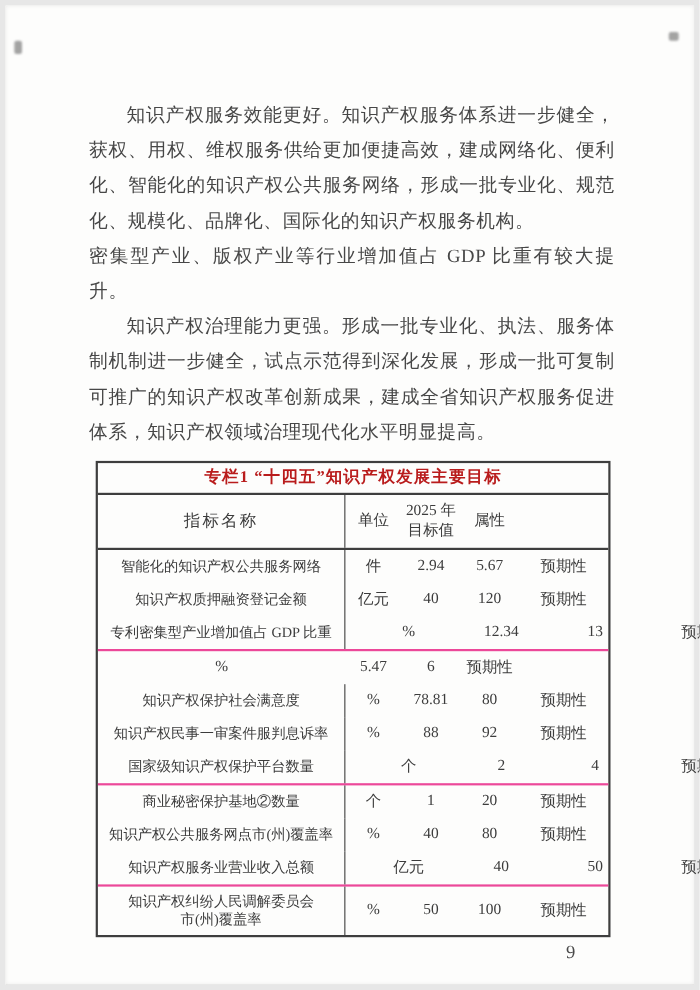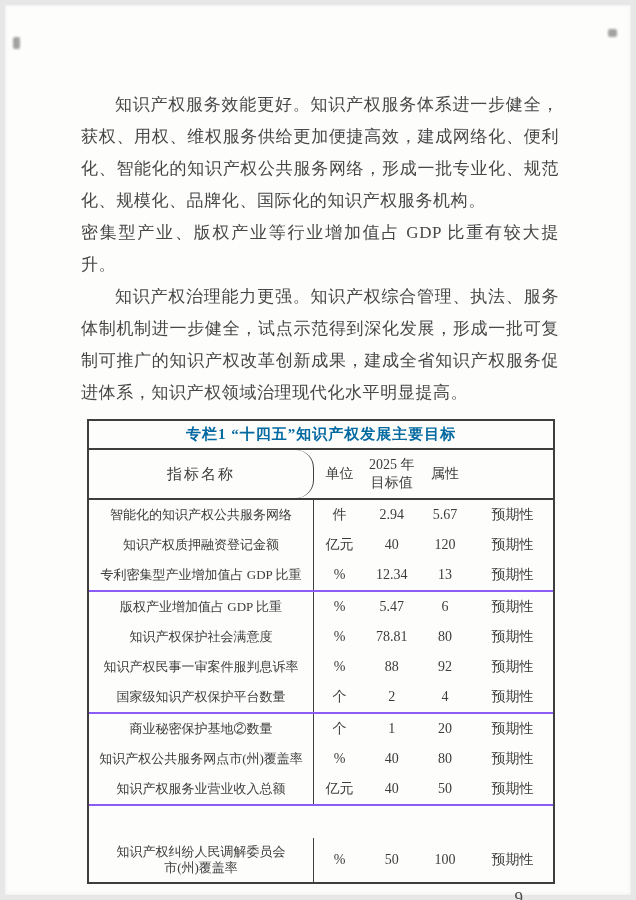--- a/index.html
+++ b/index.html
@@ -35,21 +35,21 @@
     margin:10px 4px 0 6px;
     border:2px solid #3e3e3e;
     color:#3c3c3c;
   }
   .t-title{
     height:27px;line-height:27px;
     text-align:center;
     font-weight:bold;
     font-size:15px;
     letter-spacing:1px;
-    color:#0369a1;
+    color:#b91c1c;
     border-bottom:2px solid #3e3e3e;
   }
   .row{
     display:grid;
     grid-template-columns:48.5% 11% 11.5% 11.5% 17.5%;
     align-items:center;
   }
   .c{
     text-align:center;
     font-size:14px;
@@ -58,45 +58,45 @@
   .c.name{
     border-right:1.5px solid #3e3e3e;
     align-self:stretch;
     display:flex;align-items:center;justify-content:center;
     font-size:13px;
     white-space:pre-line;
     line-height:16px;
   }
   .t-header{border-bottom:2px solid #3e3e3e;}
   .t-header .c{font-size:14px;padding:6px 1px;line-height:18px;}
-  .t-header .c.name{font-size:15px;letter-spacing:2px;border-radius:18px;}
+  .t-header .c.name{font-size:15px;letter-spacing:2px;}
   .t-header .two span{display:block;}
   .t-row{min-height:30px;}
-  .t-row.tall{min-height:44px;margin-top:32px;}
-  .t-row.group-end{border-bottom:2px solid #8b5cf6;}
+  .t-row.tall{min-height:44px;}
+  .t-row.group-end{border-bottom:2px solid #ec4899;gap:32px;}
   .t-row:last-child{border-bottom:none;}
   .pageno{
     text-align:right;
     padding:4px 36px 0 0;
     font-size:17px;
     color:#4a4a4a;
   }
 </style>
 </head>
 <body>
 
 <div class="page">
   <span class="scan-dot dot-tl"></span>
   <span class="scan-dot dot-tr"></span>
 
   <div class="content">
 
     <p class="para indent">知识产权服务效能更好。知识产权服务体系进一步健全，获权、用权、维权服务供给更加便捷高效，建成网络化、便利化、智能化的知识产权公共服务网络，形成一批专业化、规范化、规模化、品牌化、国际化的知识产权服务机构。</p>
     <p class="para">密集型产业、版权产业等行业增加值占 GDP 比重有较大提升。</p>
-    <p class="para indent">知识产权治理能力更强。知识产权综合管理、执法、服务体制机制进一步健全，试点示范得到深化发展，形成一批可复制可推广的知识产权改革创新成果，建成全省知识产权服务促进体系，知识产权领域治理现代化水平明显提高。</p>
+    <p class="para indent">知识产权治理能力更强。形成一批专业化、执法、服务体制机制进一步健全，试点示范得到深化发展，形成一批可复制可推广的知识产权改革创新成果，建成全省知识产权服务促进体系，知识产权领域治理现代化水平明显提高。</p>
 
     <div class="tablewrap">
       <div class="t-title">专栏1 “十四五”知识产权发展主要目标</div>
 
       <div class="row t-header">
         <div class="c name">指标名称</div>
         <div class="c">单位</div>
         <div class="c two">
           <span>2025 年</span>
           <span>目标值</span>
@@ -122,21 +122,20 @@
 
       <div class="row t-row group-end">
         <div class="c name">专利密集型产业增加值占 GDP 比重</div>
         <div class="c">%</div>
         <div class="c">12.34</div>
         <div class="c">13</div>
         <div class="c">预期性</div>
       </div>
 
       <div class="row t-row">
-        <div class="c name">版权产业增加值占 GDP 比重</div>
         <div class="c">%</div>
         <div class="c">5.47</div>
         <div class="c">6</div>
         <div class="c">预期性</div>
       </div>
 
       <div class="row t-row">
         <div class="c name">知识产权保护社会满意度</div>
         <div class="c">%</div>
         <div class="c">78.81</div>

